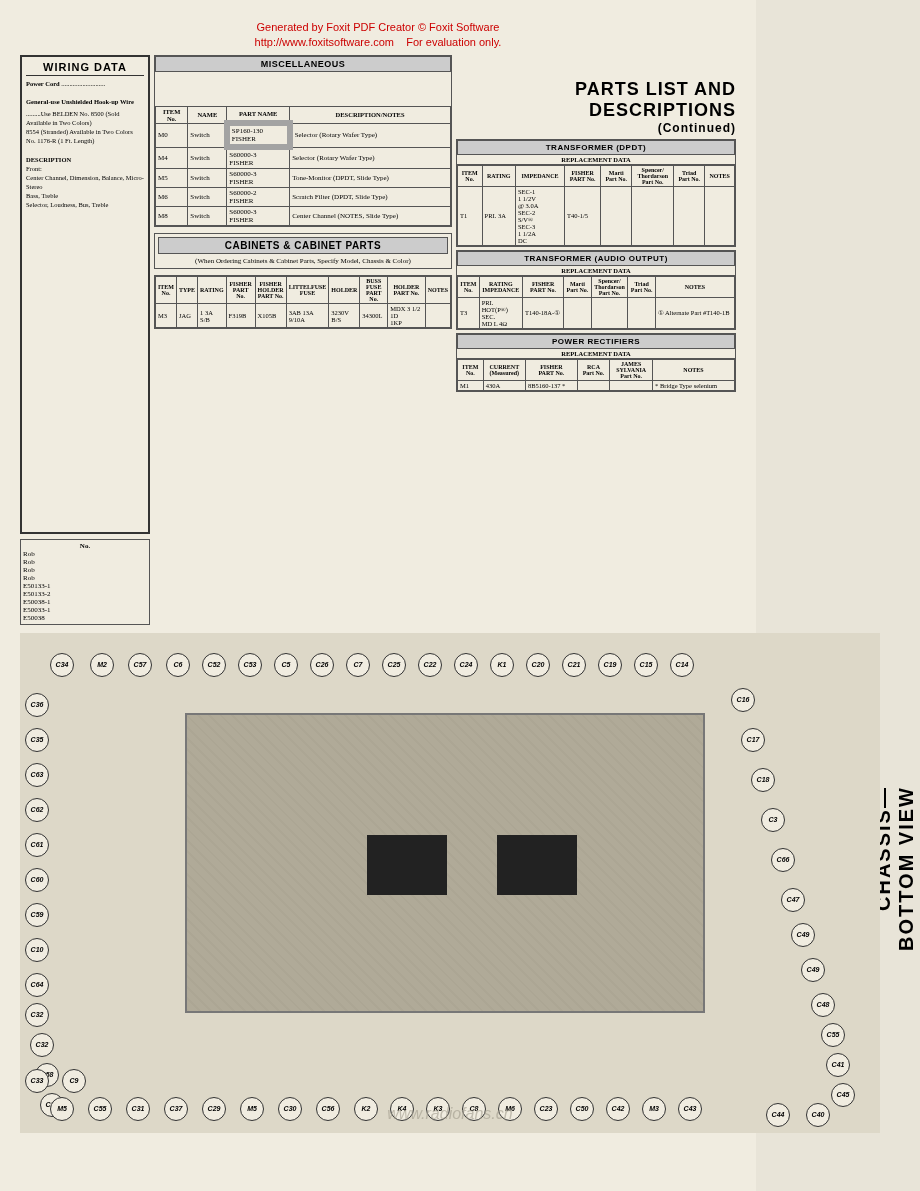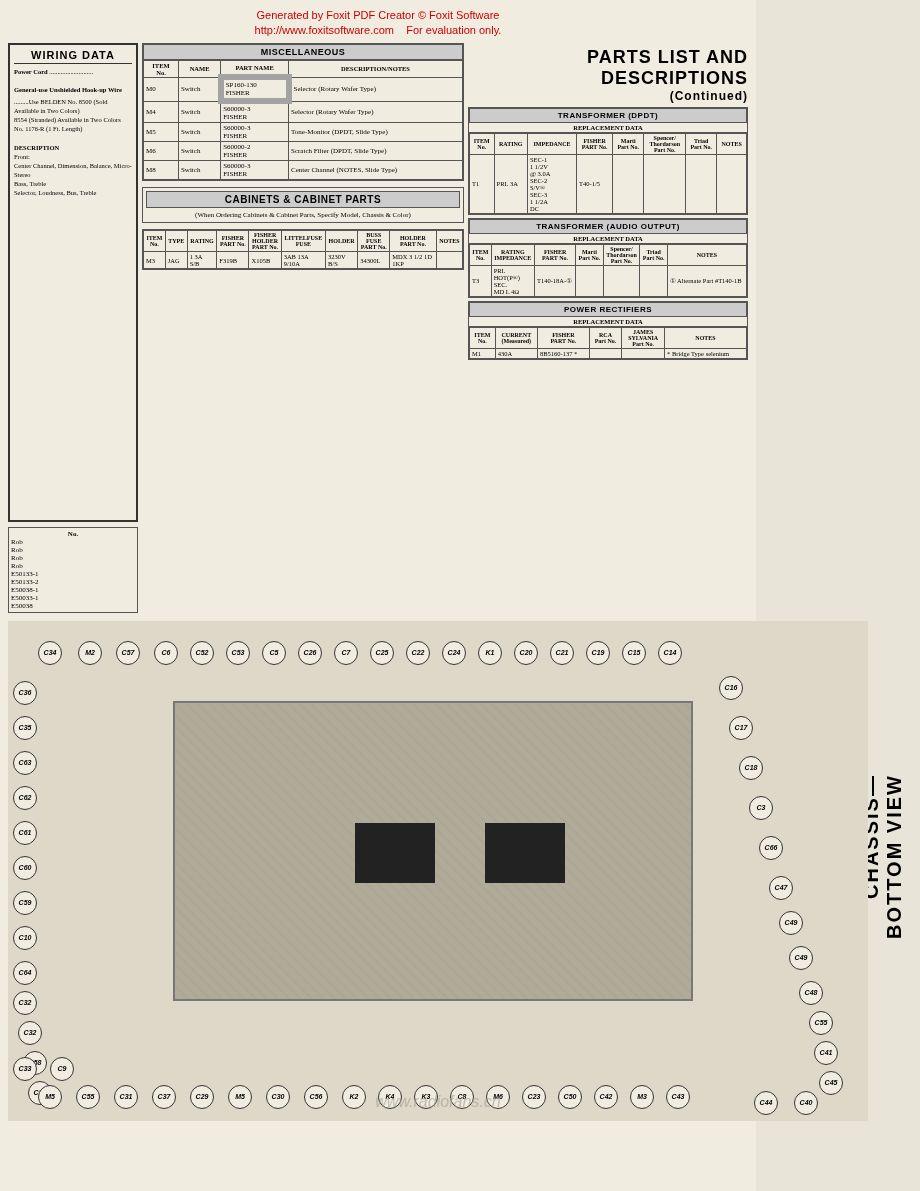--- a/index.html
+++ b/index.html
@@ -9,21 +9,21 @@
       background: #e8e4d8;
       font-family: 'Times New Roman', Times, serif;
       position: relative;
       overflow-x: hidden;
     }
     .page-container {
       width: 756px;
       min-height: 1191px;
       background: #f0ece0;
       position: relative;
-      padding: 8px;
+      padding: 20px;
     }
     .header-watermark {
       text-align: center;
       color: #cc0000;
       font-size: 11px;
       font-family: Arial, sans-serif;
       line-height: 1.4;
       margin-bottom: 4px;
     }
     .header-watermark a {
@@ -48,20 +48,21 @@
       flex-direction: column;
       gap: 3px;
     }
     .right-column {
       width: 280px;
       flex-shrink: 0;
     }
     .title-block {
       text-align: right;
       padding: 4px 0;
+      margin-top: 20px;
     }
     .title-block .main-title {
       font-size: 18px;
       font-weight: bold;
       font-family: Arial, sans-serif;
       letter-spacing: 1px;
     }
     .title-block .sub-title {
       font-size: 12px;
       font-family: Arial, sans-serif;
@@ -174,21 +175,21 @@
         <div>E50038-1</div>
         <div>E50033-1</div>
         <div>E50038</div>
       </div>
     </div>
 
     <div class="middle-column">
 
       <div style="border:1px solid #555;">
         <div class="section-header">MISCELLANEOUS</div>
-        <table style="width:100%; border-collapse:collapse; font-size:7px;">
+        <table style="width:100%; border-collapse:collapse; font-size:7px;margin-top:34px;">
           <thead>
             <tr>
               <th style="border:1px solid #555; padding:1px 2px; font-size:6.5px;">ITEM<br>No.</th>
               <th style="border:1px solid #555; padding:1px 2px; font-size:6.5px;">NAME</th>
               <th style="border:1px solid #555; padding:1px 2px; font-size:6.5px;">PART NAME</th>
               <th style="border:1px solid #555; padding:1px 2px; font-size:6.5px; min-width:70px;">DESCRIPTION/NOTES</th>
             </tr>
           </thead>
           <tbody>
             <tr>

